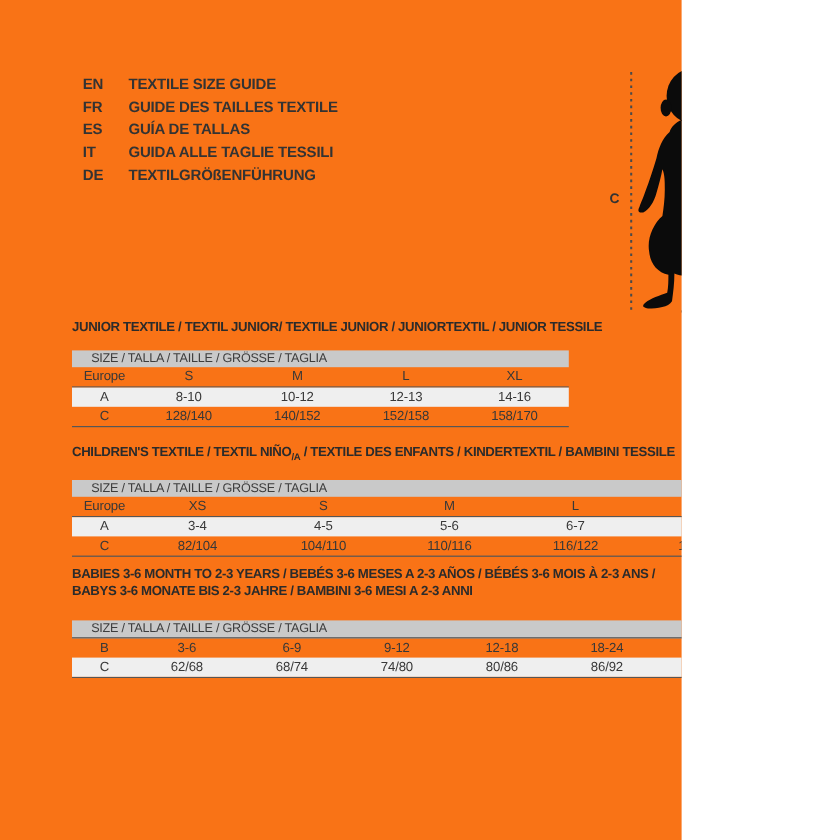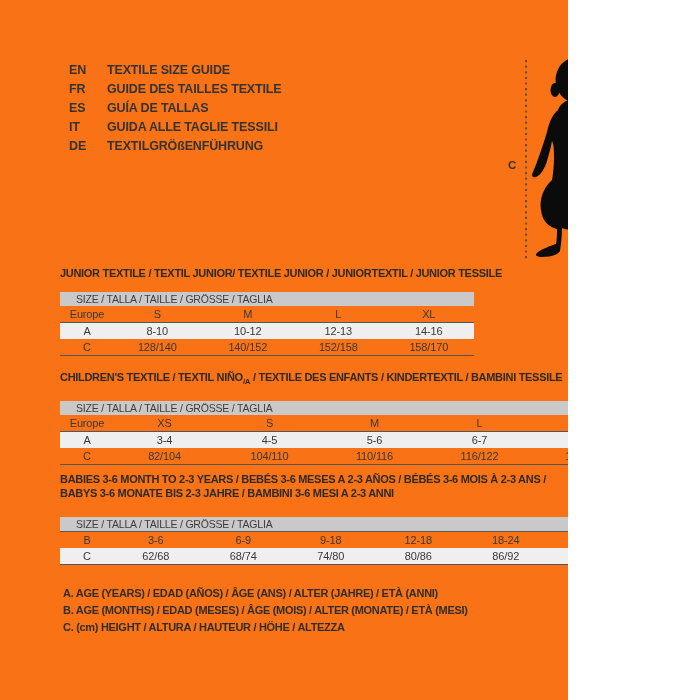--- a/index.html
+++ b/index.html
@@ -164,36 +164,31 @@
   <div class="tbl-wrap t3" id="table-2">
       <div class="tbl-title"><span>BABIES 3-6 MONTH TO 2-3 YEARS / BEBÉS 3-6 MESES A 2-3 AÑOS / BÉBÉS 3-6 MOIS À 2-3 ANS /</span></div>
       <div class="tbl-title"><span>BABYS 3-6 MONATE BIS 2-3 JAHRE / BAMBINI 3-6 MESI A 2-3 ANNI</span></div>
       <div class="gap17"></div>
       <div class="grid">
         <div class="size-bar rule">SIZE / TALLA / TAILLE / GRÖSSE / TAGLIA</div>
         <div class="row">
           <span class="lbl">B</span>
           <span class="cell">3-6</span>
           <span class="cell">6-9</span>
-          <span class="cell">9-18</span>
+          <span class="cell">9-12</span>
           <span class="cell">12-18</span>
           <span class="cell">18-24</span>
           <span class="cell">24-36</span>
         </div>
         <div class="row stripe">
           <span class="lbl">C</span>
           <span class="cell">62/68</span>
           <span class="cell">68/74</span>
           <span class="cell">74/80</span>
           <span class="cell">80/86</span>
           <span class="cell">86/92</span>
           <span class="cell">92/98</span>
         </div>
       </div>
     </div>
 
-  <div class="footnotes" id="footnotes">
-      <div class="fn-line">A. AGE (YEARS) / EDAD (AÑOS) / ÂGE (ANS) / ALTER (JAHRE) / ETÀ (ANNI)</div>
-      <div class="fn-line">B. AGE (MONTHS) / EDAD (MESES) / ÂGE (MOIS) / ALTER (MONATE) / ETÀ (MESI)</div>
-      <div class="fn-line">C. (cm) HEIGHT / ALTURA / HAUTEUR / HÖHE / ALTEZZA</div>
-    </div>
 
 </div>
 
 </body></html>

